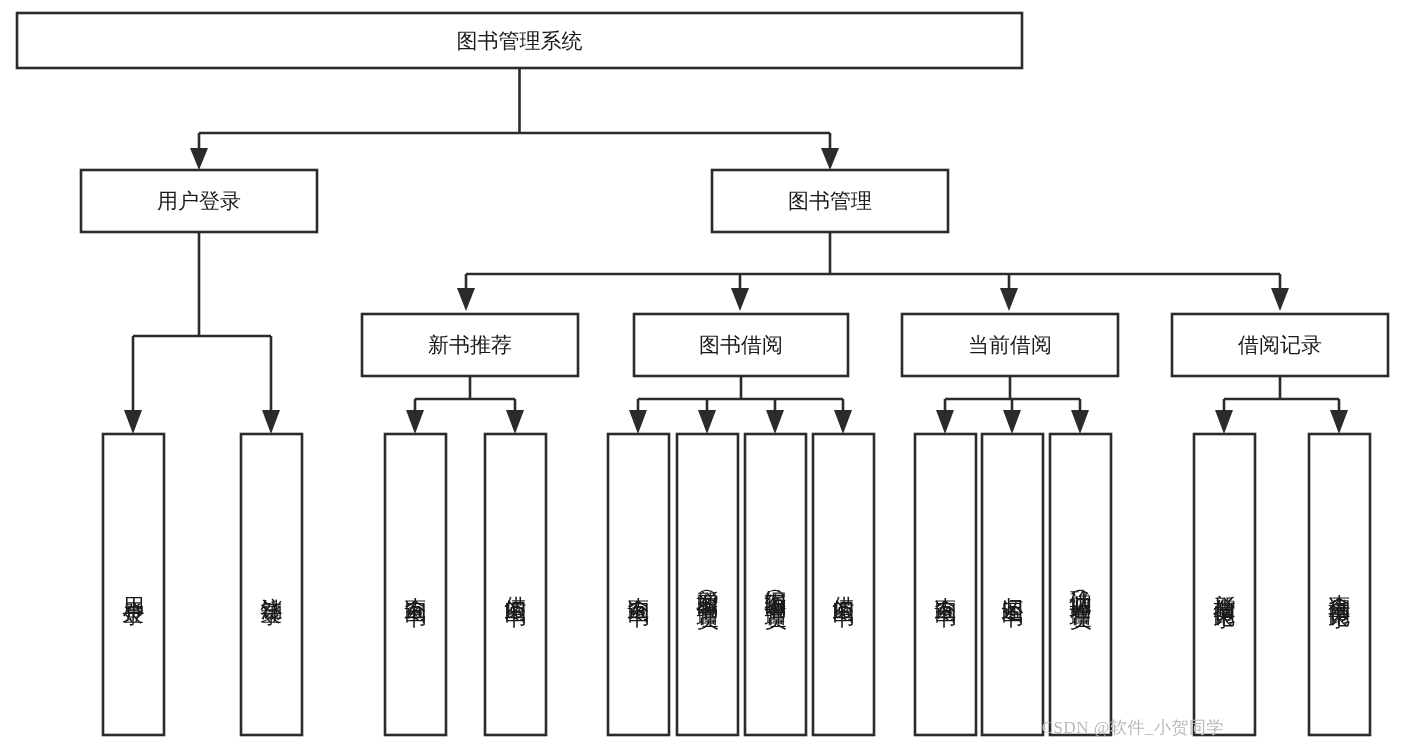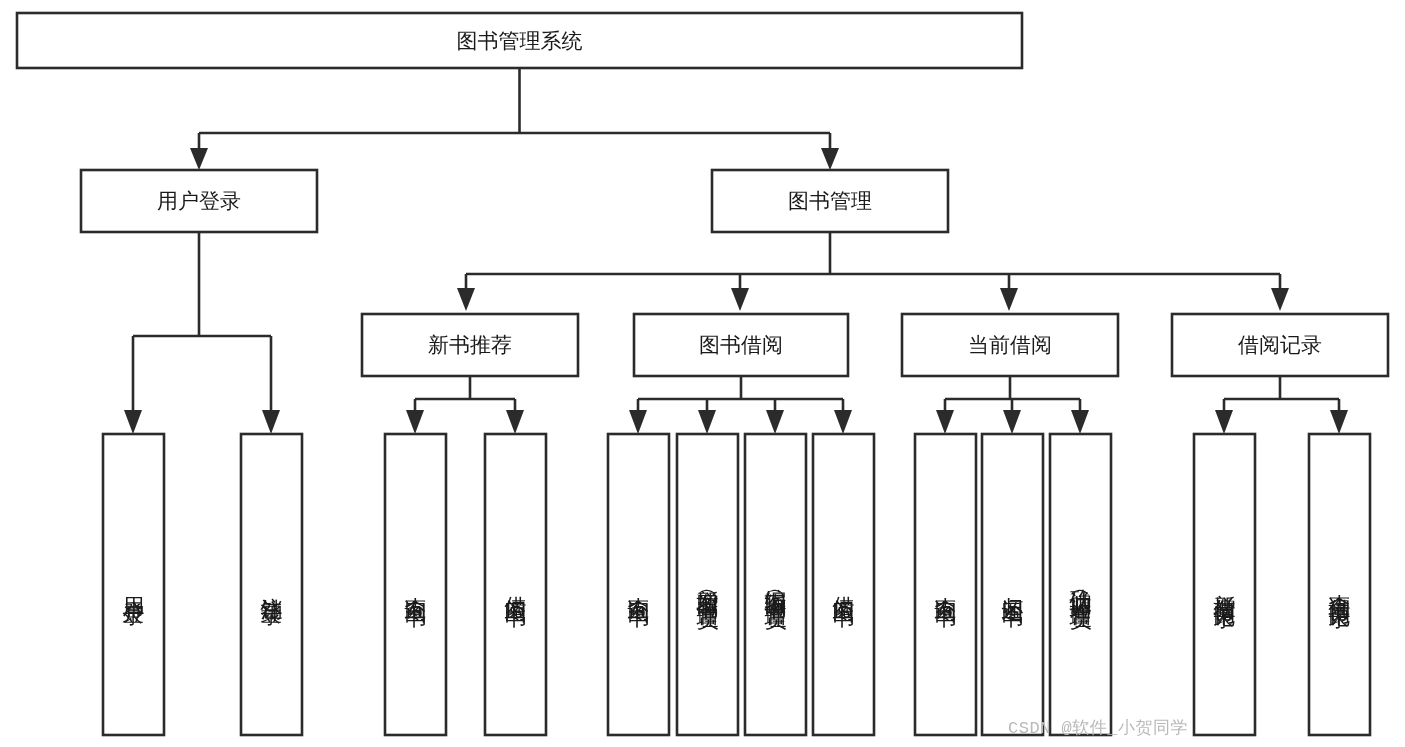--- a/index.html
+++ b/index.html
@@ -12,20 +12,21 @@
     height: 747px;
     font-family: "Liberation Sans", "DejaVu Sans", sans-serif;
     overflow: hidden;
     position: relative;
   }
   #diagram-root {
     position: relative;
     width: 1196px;
     height: 747px;
     background: #ffffff;
+    padding-left: 28px;
   }
   svg#diagram-svg {
     position: absolute;
     left: 0;
     top: 0;
     width: 1405px;
     height: 747px;
     display: block;
   }
   .node-box {
@@ -63,23 +64,23 @@
     font-family: "Liberation Sans", "DejaVu Sans", sans-serif;
     font-size: 22px;
     line-height: 1.28;
     letter-spacing: 3px;
     color: #1a1a1a;
     white-space: nowrap;
     text-align: center;
   }
   .watermark {
     position: absolute;
-    right: 8px;
+    right: 0;
     bottom: 8px;
-    font-family: Liberation Mono, monospace;
+    font-family: Liberation Serif, serif;
     font-size: 17px;
     color: #b9b9b9;
     letter-spacing: 0.5px;
     white-space: nowrap;
     user-select: none;
   }
 </style>
 </head>
 <body>
 

